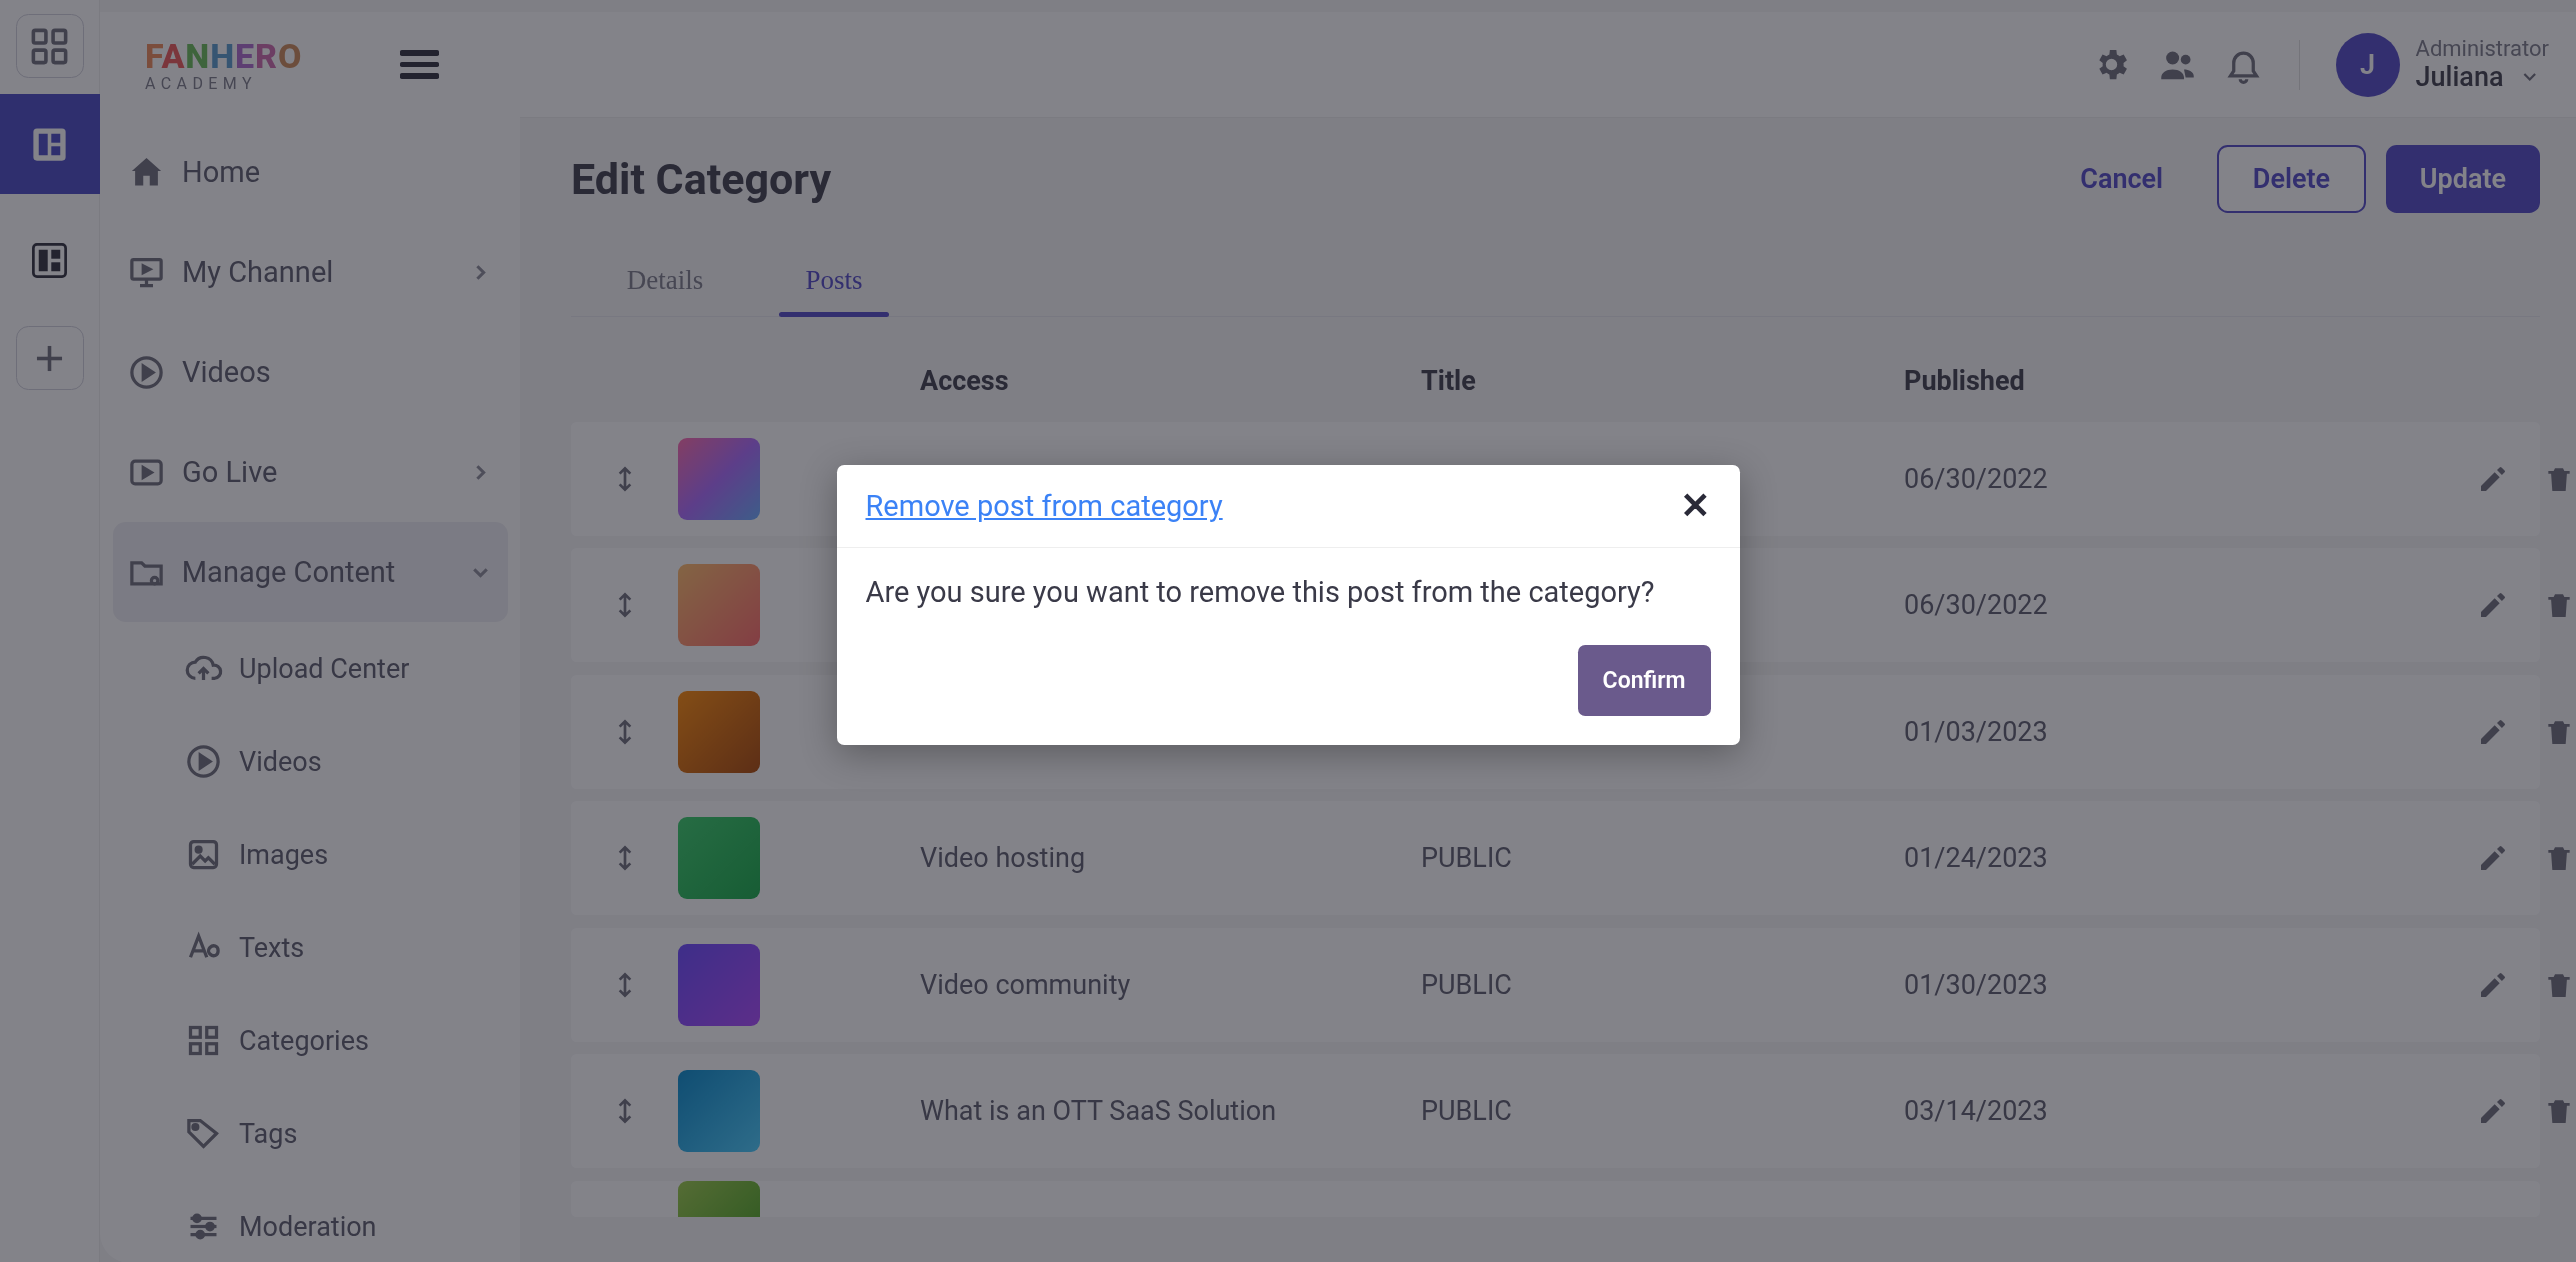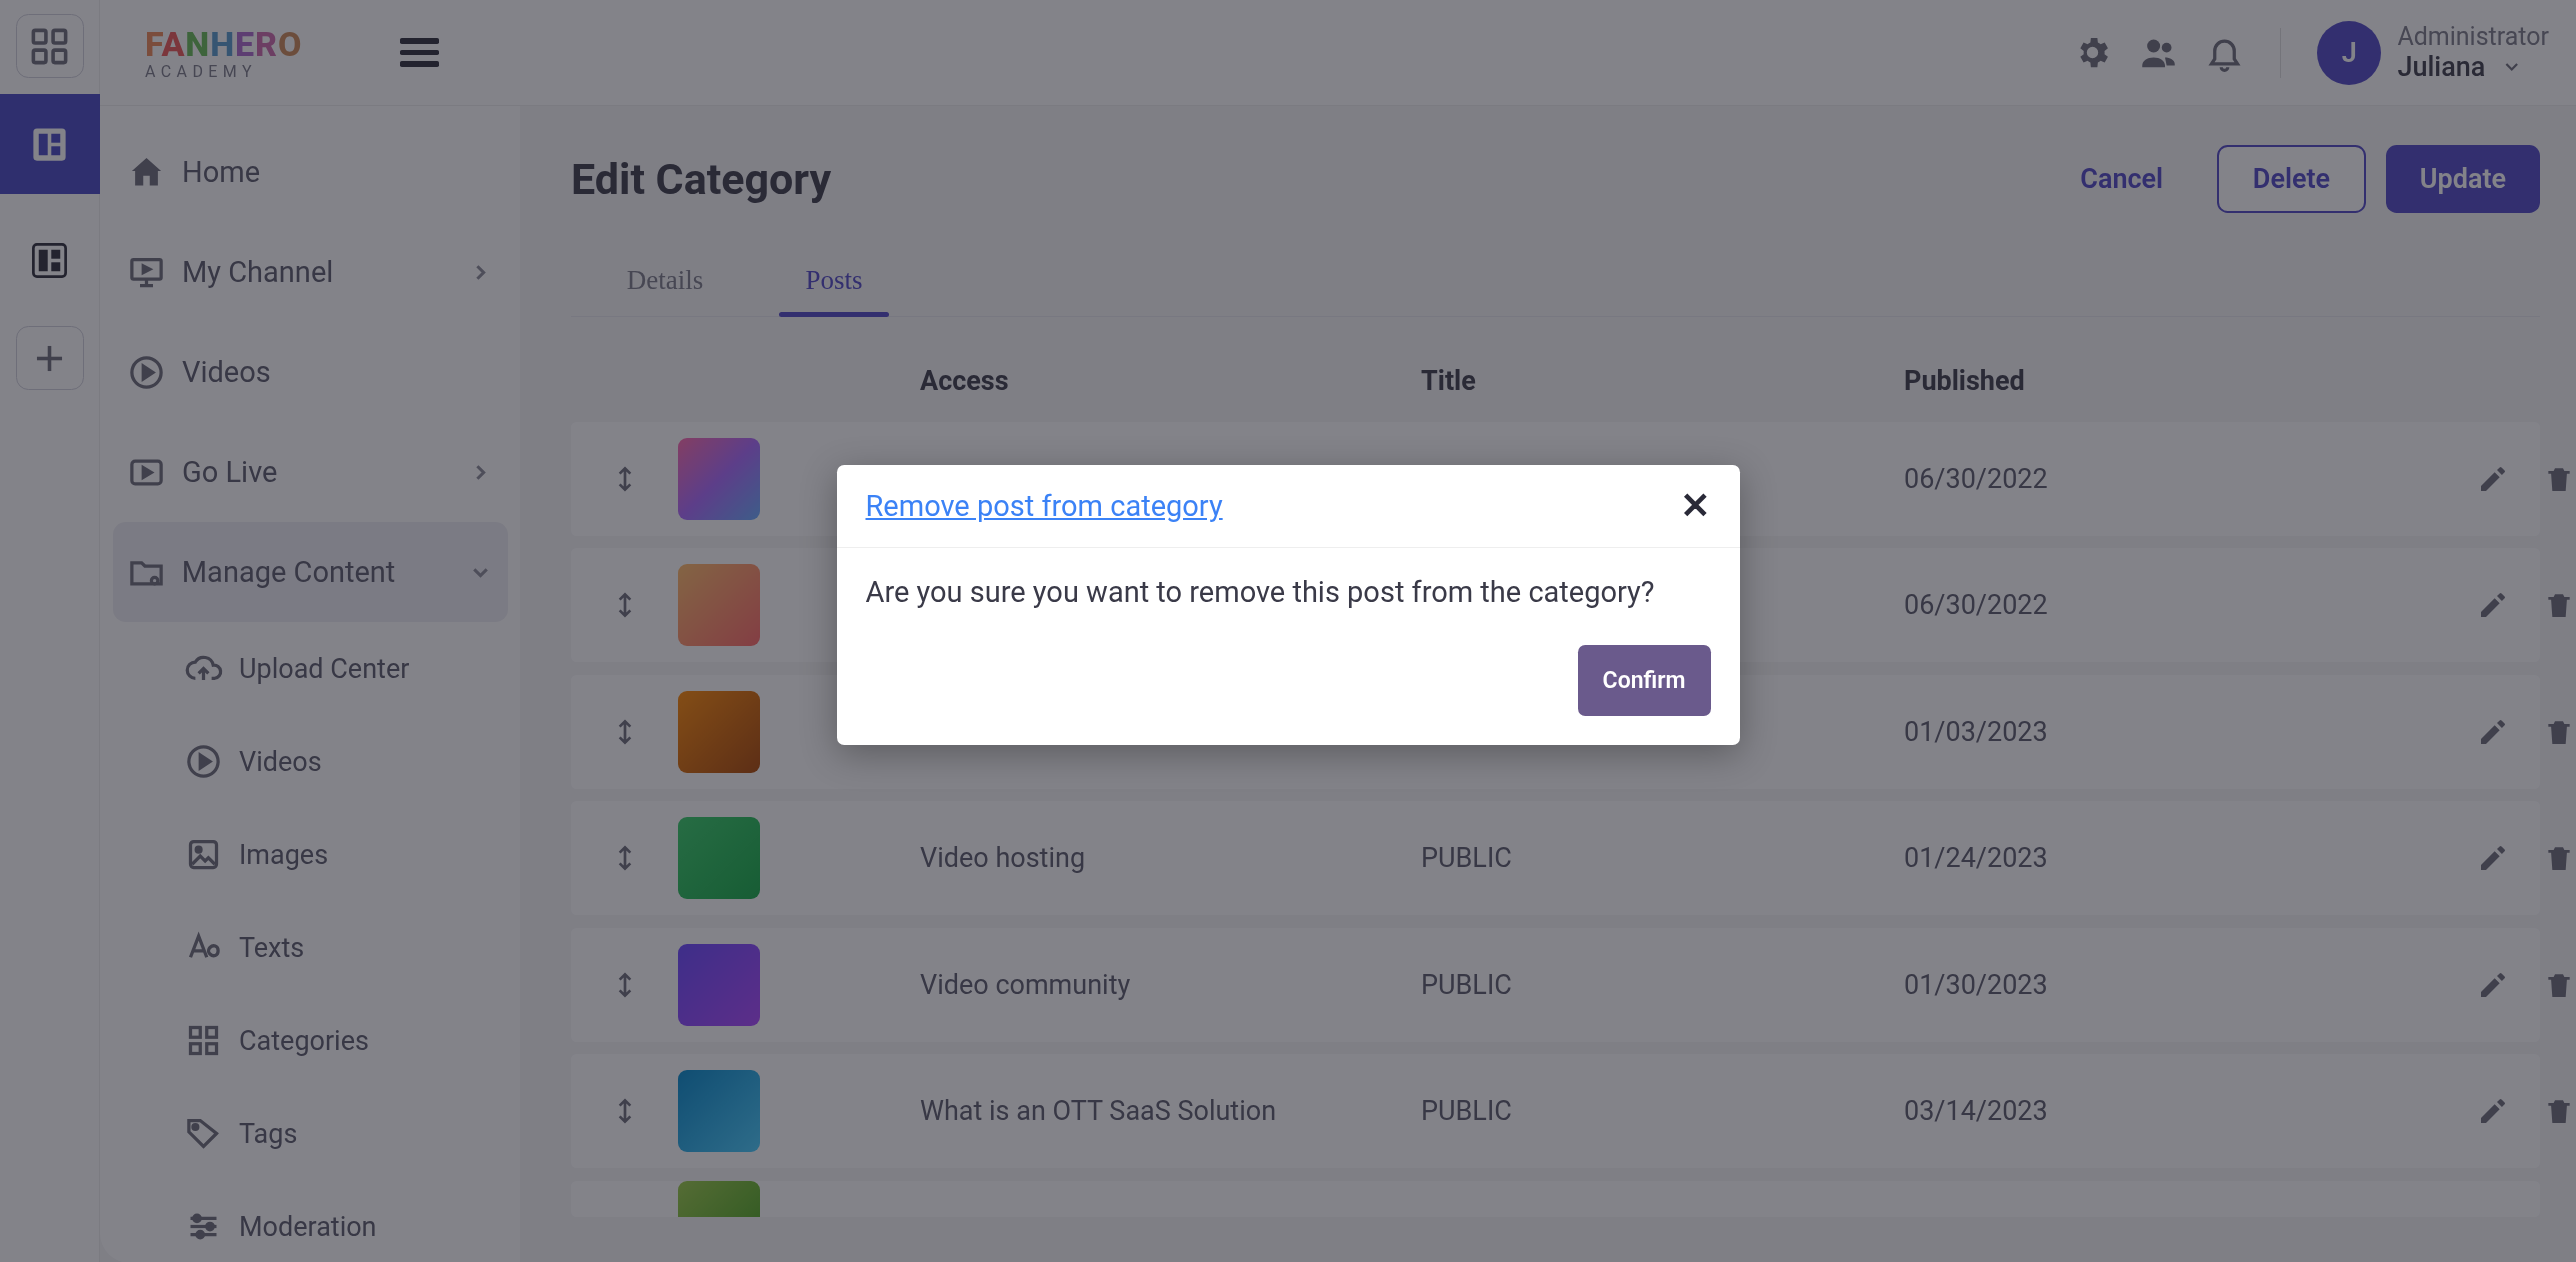--- a/index.html
+++ b/index.html
@@ -25,35 +25,35 @@
   width: 68px; height: 64px; border-radius: 12.5px;
   display:flex; align-items:center; justify-content:center;
   border: 1.8px solid #d0d0db; cursor:pointer;
 }
 .rail-tile {
   width: 100px; height: 100px; display:flex; align-items:center; justify-content:center;
 }
 .rail-tile.active { background:#4646c4; }
 .rail-tile svg, .rail-btn svg { width:43px; height:43px; }
 .topbar {
-  position:absolute; left:100px; right:0; top:0; height:106px;
+  position:absolute; left:100px; right:0; top:12px; height:106px;
   background:#fff; border-bottom:0.9px solid #eee;
   display:flex; align-items:center; padding:0 27px;
 }
 .brand { display:flex; align-items:center; gap:9px; margin-left:18px;}
 .brand-text { font-weight:800; font-size:34px; letter-spacing:0.9px;}
 .brand-sub { font-size:16px; letter-spacing:5.4px; color:#7a7a88; margin-top:-1.8px}
 .hamburger { margin-left:98px; cursor:pointer;}
 .hamburger div{ width:39px; height:5.4px; background:#2a2a38; margin:6.3px 0; border-radius:1.8px;}
 .topbar-right{ margin-left:auto; display:flex; align-items:center; gap:27px;}
 .hicon{ width:39px; height:39px; color:#6a6a78; cursor:pointer;}
 .divider-v{ width:0.9px; height:50px; background:#ddd; margin:0 9px;}
 .avatar{ width:64px; height:64px; border-radius:50%; background:#4f46c5; color:#fff; font-size:27px; font-weight:600; display:flex; align-items:center; justify-content:center;}
 .userblock{ display:flex; align-items:center; gap:16px; cursor:pointer;}
-.usertext .role{ font-size:25px; color:#7a7a88;}
+.usertext .role{ font-size:22px; color:#7a7a88;}
 .usertext .name{ font-size:27px; color:#3a3a48; font-weight:500;}
 .sidebar{
   position:absolute; left:100px; top:106px; width:420px; bottom:0;
   background:#fff; border-radius:0 0 0 30px;
   padding-top:16px;
 }
 .navitem{
   display:flex; align-items:center; gap:16px;
   padding:0 27px; height:100px; font-size:29px; color:#5a5a6a; cursor:pointer;
 }

